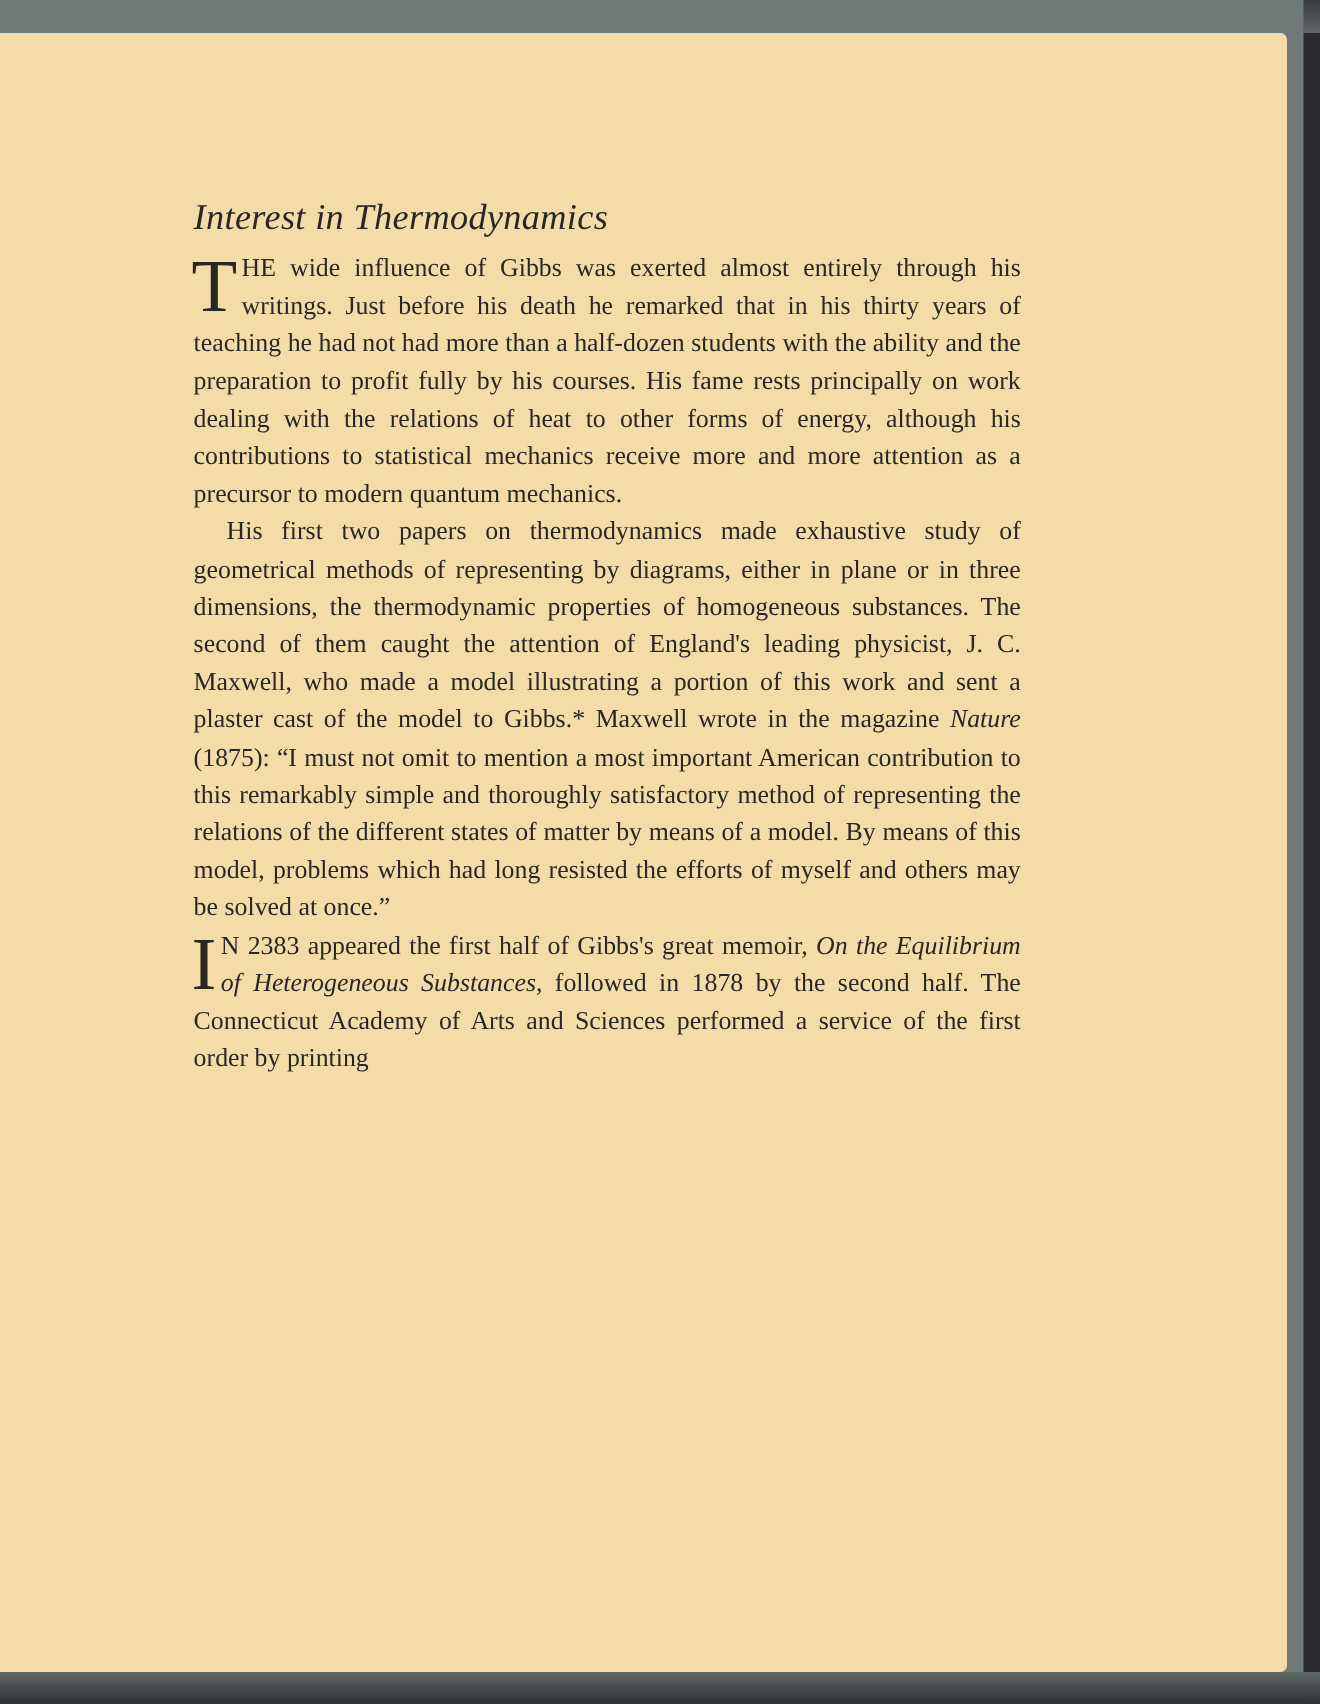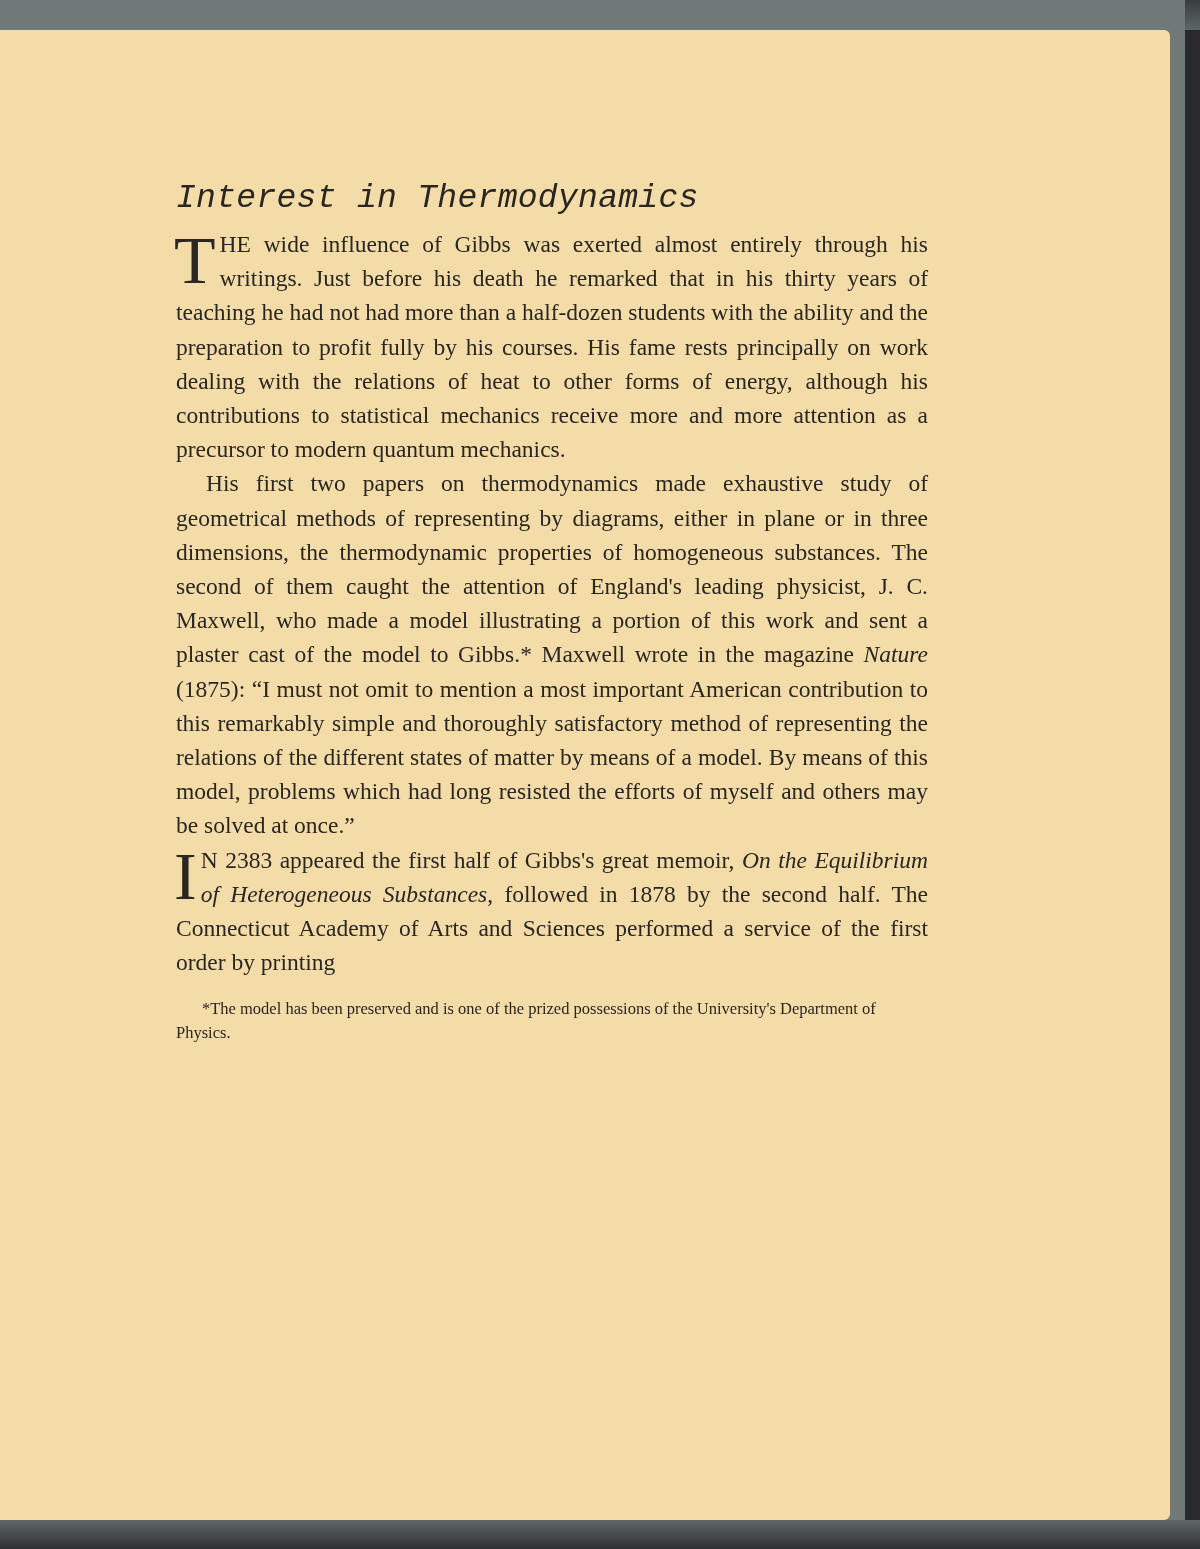--- a/index.html
+++ b/index.html
@@ -2,21 +2,21 @@
 <html><head>
 <meta charset="utf-8">
 <style>
   html,body{margin:0;padding:0;}
   body{width:1200px;height:1549px;background:#2a2a2e;position:relative;overflow:hidden;}
   .board{position:absolute;left:0;top:0;width:1185px;height:1549px;background:#6f7a78;}
   .page{position:absolute;left:0;top:30px;width:1170px;height:1490px;background:#f3dca8;border-radius:0 6px 6px 0;}
   .topband{position:absolute;left:0;top:0;width:1200px;height:30px;background:linear-gradient(#3a3c3e,#5d6766);}
   .botband{position:absolute;left:0;top:1520px;width:1200px;height:29px;background:linear-gradient(#5d6766,#2e3032);}
   .text{position:absolute;left:176px;top:180px;width:752px;font-family:"Liberation Serif","DejaVu Serif",serif;color:#2a2622;}
-  h2{font-style:italic;font-weight:normal;font-size:33px;margin:0 0 10px 0;letter-spacing:0.3px;font-family:Liberation Mono, monospace;}
+  h2{font-style:italic;font-weight:normal;font-size:33px;margin:0 0 10px 0;letter-spacing:0.3px;}
   p{font-size:23.5px;line-height:34.2px;margin:0;text-align:justify;}
   p.indent{text-indent:30px;}
   .drop{float:left;font-size:68px;line-height:58px;margin:4px 4px 0 -2px;}
   em{}
   .foot{font-size:16.5px;line-height:24px;margin-top:18px;text-indent:26px;text-align:left;}
 </style>
 </head>
 <body>
 
 <div class="topband"></div>
@@ -24,14 +24,13 @@
 <div class="page"></div>
 <div class="botband"></div>
 
 <div class="text">
   <h2>Interest in Thermodynamics</h2>
   <p><span class="drop">T</span><span>HE wide influence of Gibbs was exerted almost entirely through his writings. Just before his death he remarked that in his thirty years of teaching he had not had more than a half-dozen students with the ability and the preparation to profit fully by his courses. His fame rests principally on work dealing with the relations of heat to other forms of energy, although his contributions to statistical mechanics receive more and more attention as a precursor to modern quantum mechanics.</span></p>
   <p class="indent"><span>His first two papers on thermodynamics made exhaustive study of geometrical methods of representing by diagrams, either in plane or in three dimensions, the thermodynamic properties of homogeneous substances. The second of them caught the attention of England's leading physicist, J. C. Maxwell, who made a model illustrating a portion of this work and sent a plaster cast of the model to Gibbs.* Maxwell wrote in the magazine </span><em>Nature</em><span> (1875): “I must not omit to mention a most important American contribution to this remarkably simple and thoroughly satisfactory method of representing the relations of the different states of matter by means of a model. By means of this model, problems which had long resisted the efforts of myself and others may be solved at once.”</span></p>
 
   <p><span class="drop">I</span><span>N 2383 appeared the first half of Gibbs's great memoir, </span><em>On the Equilibrium of Heterogeneous Substances</em><span>, followed in 1878 by the second half. The Connecticut Academy of Arts and Sciences performed a service of the first order by printing</span></p>
 
-  <p class="foot">*The model has been preserved and is one of the prized possessions of the University's Department of Physics.</p>
 </div>
 
 </body></html>

